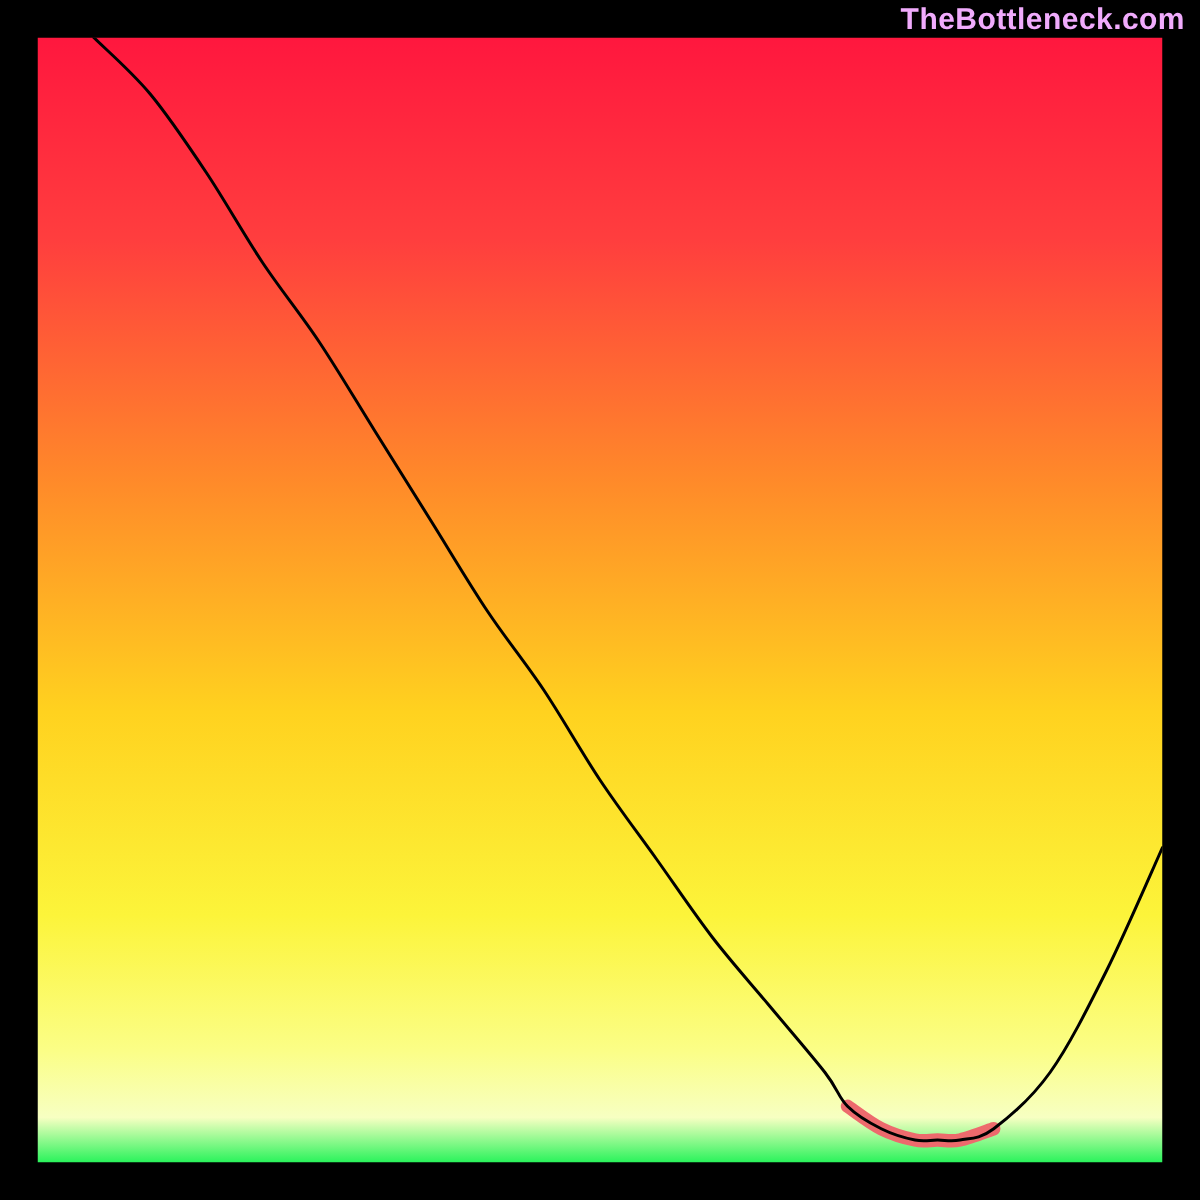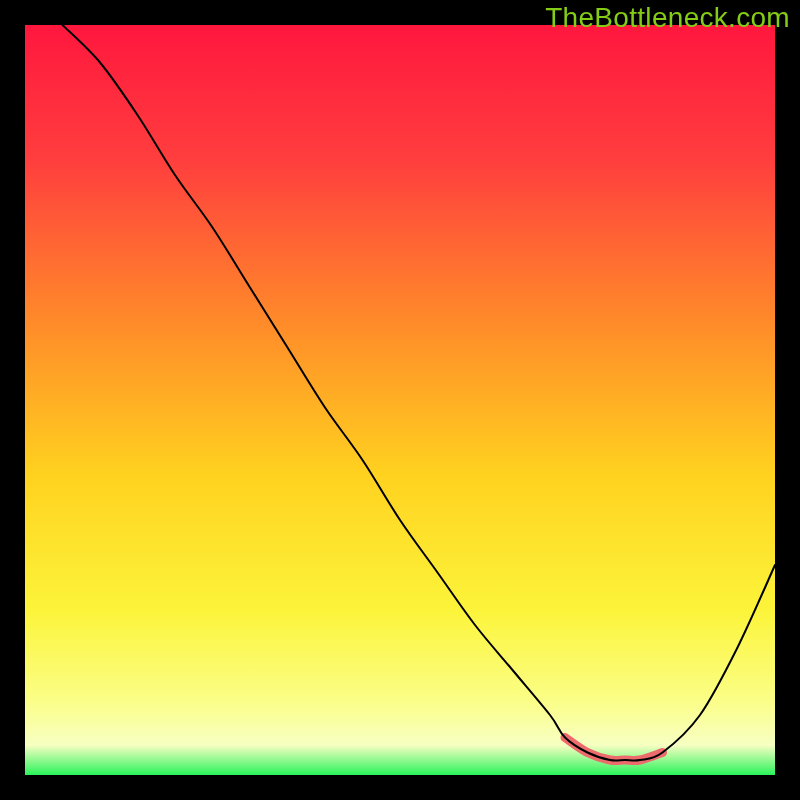--- a/index.html
+++ b/index.html
@@ -13,23 +13,23 @@
   }
   .stage {
     position: relative;
     width: 800px;
     height: 800px;
   }
   .watermark {
     position: absolute;
     top: 2px;
     right: 10px;
-    color: #84cc16;
-    font-size: 28px;
-    font-weight: 400;
+    color: #f0abfc;
+    font-size: 20px;
+    font-weight: 700;
     letter-spacing: 0.3px;
     z-index: 10;
   }
   .plot-area {
     position: absolute;
     left: 25px;
     top: 25px;
     width: 750px;
     height: 750px;
   }

